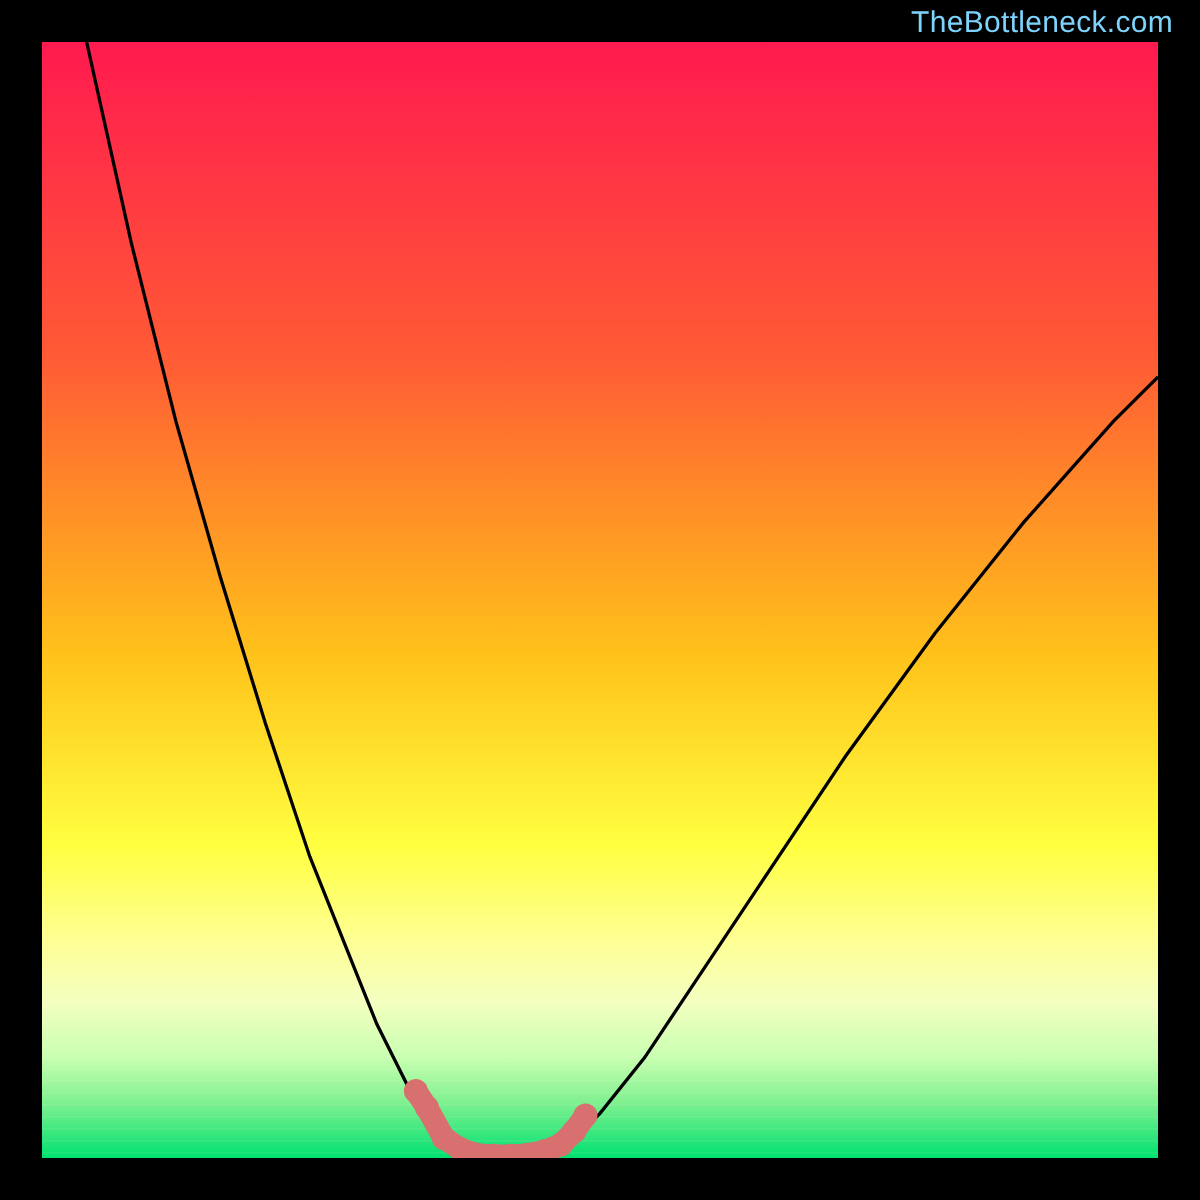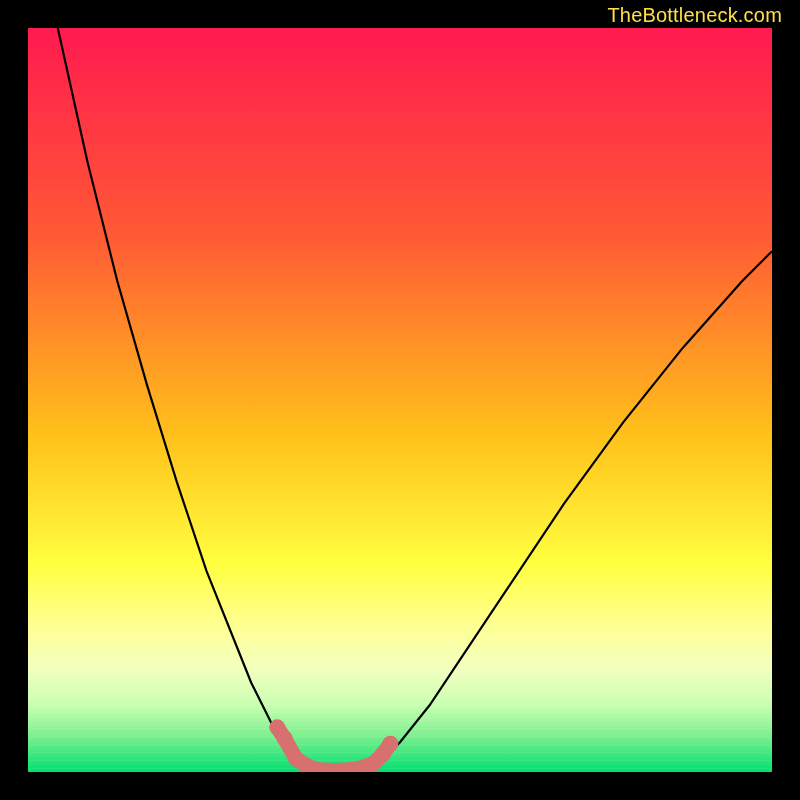--- a/index.html
+++ b/index.html
@@ -1,19 +1,19 @@
 <!DOCTYPE html>
 <html><head>
 <meta charset="utf-8">
 <style>
   * { margin: 0; padding: 0; box-sizing: border-box; }
   body { width: 800px; height: 800px; background: #000; position: relative; overflow: hidden; font-family: Arial, sans-serif; }
   .frame { position: absolute; top: 0; left: 0; width: 800px; height: 800px; background: #000; }
   .plot-area { position: absolute; top: 28px; left: 28px; width: 744px; height: 744px; overflow: hidden; }
-  .watermark { position: absolute; top: 4px; right: 18px; color: #fde047; font-size: 20px; font-weight: 500; letter-spacing: 0.2px; }
+  .watermark { position: absolute; top: 4px; right: 18px; color: #7dd3fc; font-size: 20px; font-weight: 500; letter-spacing: 0.2px; }
   svg { position: absolute; top: 0; left: 0; }
 </style>
 </head>
 <body>
 
 <div class="frame">
   <div class="watermark">TheBottleneck.com</div>
   <div class="plot-area">
     <svg id="chart-svg" width="744" height="744" viewBox="0 0 744 744">
         <defs>

